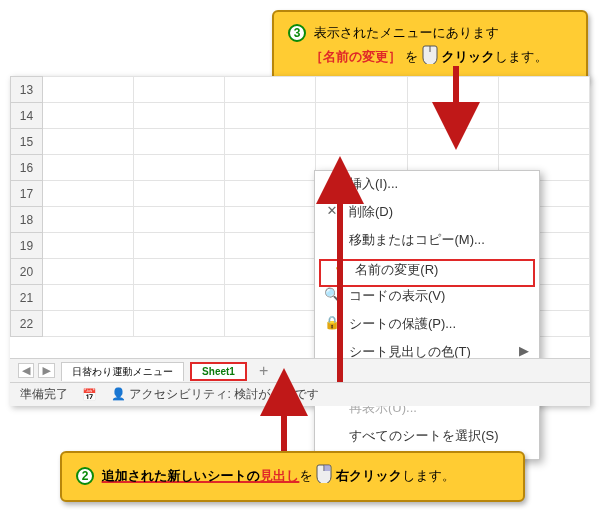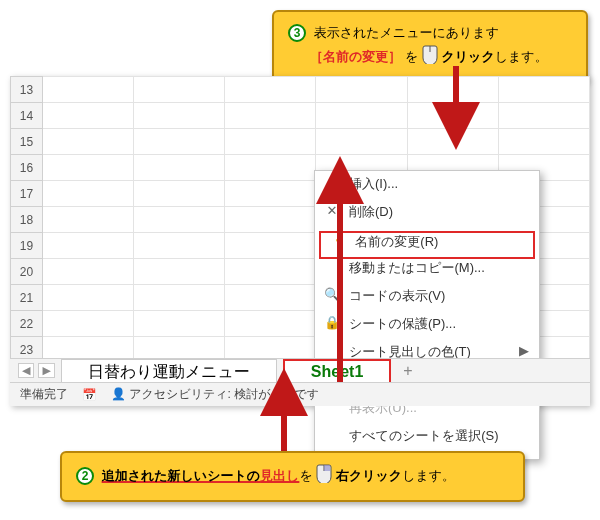--- a/index.html
+++ b/index.html
@@ -18,21 +18,21 @@
   
   .sheet-wrap { position:absolute; top:76px; left:10px; width:580px; height:330px; box-shadow: 2px 2px 6px rgba(0,0,0,.25); background:#fff; }
   .grid { border-collapse: collapse; width:100%; }
   .grid td.rowhdr { width:32px; background:#f3f3f3; border:1px solid #d0d0d0; text-align:center; font-size:12px; color:#555; height:26px; }
   .grid td.cell { border:1px solid #e3e3e3; height:26px; }
 
   
   .tabbar { position:absolute; left:0; right:0; bottom:24px; height:24px; background:#f3f3f3; display:flex; align-items:center; border-top:1px solid #d0d0d0; padding-left:8px; gap:6px; }
   .tabnav { display:flex; gap:4px; color:#888; font-size:11px; }
   .tabnav span { border:1px solid #ccc; padding:0 3px; background:#fff; }
-  .sheettab { padding:2px 26px; border:1px solid #ccc; background:#fff; font-size:16px; border-bottom:none; position:relative; top:1px;text-align:right; }
+  .sheettab { padding:2px 10px; border:1px solid #ccc; background:#fff; font-size:10px; border-bottom:none; position:relative; top:1px;text-align:right; }
   .sheettab.active { border:2px solid #e02828; color:#0a7a0a; font-weight:bold; }
   .addtab { color:#888; font-size:16px; padding:0 6px; }
 
   
   .statusbar { position:absolute; left:0; right:0; bottom:0; height:24px; background:#f3f3f3; border-top:1px solid #d0d0d0; display:flex; align-items:center; gap:14px; padding-left:10px; font-size:12px; color:#444;margin-top:44px; }
 
   
   .ctxmenu { position:absolute; top:94px; left:304px; width:226px; background:#fff; border:1px solid #c8c8c8; box-shadow: 3px 3px 8px rgba(0,0,0,.3); padding:4px 0; }
   .ctxitem { display:flex; align-items:flex-start; height:28px; padding:0 10px 0 8px; font-size:13px; color:#333; gap:8px; position:relative; }
   .ctxitem .ic { width:18px; display:inline-flex; justify-content:center; color:#666; font-size:13px; }
@@ -154,48 +154,39 @@
         </tr>
         <tr>
           <td class="rowhdr">22</td>
           <td class="cell"></td>
           <td class="cell"></td>
           <td class="cell"></td>
           <td class="cell"></td>
           <td class="cell"></td>
           <td class="cell"></td>
         </tr>
-        <tr>
-          <td class="rowhdr">23</td>
-          <td class="cell"></td>
-          <td class="cell"></td>
-          <td class="cell"></td>
-          <td class="cell"></td>
-          <td class="cell"></td>
-          <td class="cell"></td>
-        </tr>
       </tbody>
   </table>
 
   <div class="ctxmenu">
     <div class="ctxitem">
       <span class="ic"></span>
       <span>挿入(I)...</span>
     </div>
     <div class="ctxitem">
       <span class="ic">✕</span>
       <span>削除(D)</span>
+    </div>
+    <div class="ctxitem">
+      <span class="ic"></span>
+      <span>移動またはコピー(M)...</span>
     </div>
     <div class="ctxitem hl">
       <span class="ic" style="color:#e0a000">•</span>
       <span>名前の変更(R)</span>
-    </div>
-    <div class="ctxitem">
-      <span class="ic"></span>
-      <span>移動またはコピー(M)...</span>
     </div>
     <div class="ctxitem">
       <span class="ic">🔍</span>
       <span>コードの表示(V)</span>
     </div>
     <div class="ctxitem">
       <span class="ic">🔒</span>
       <span>シートの保護(P)...</span>
     </div>
     <div class="ctxitem">

